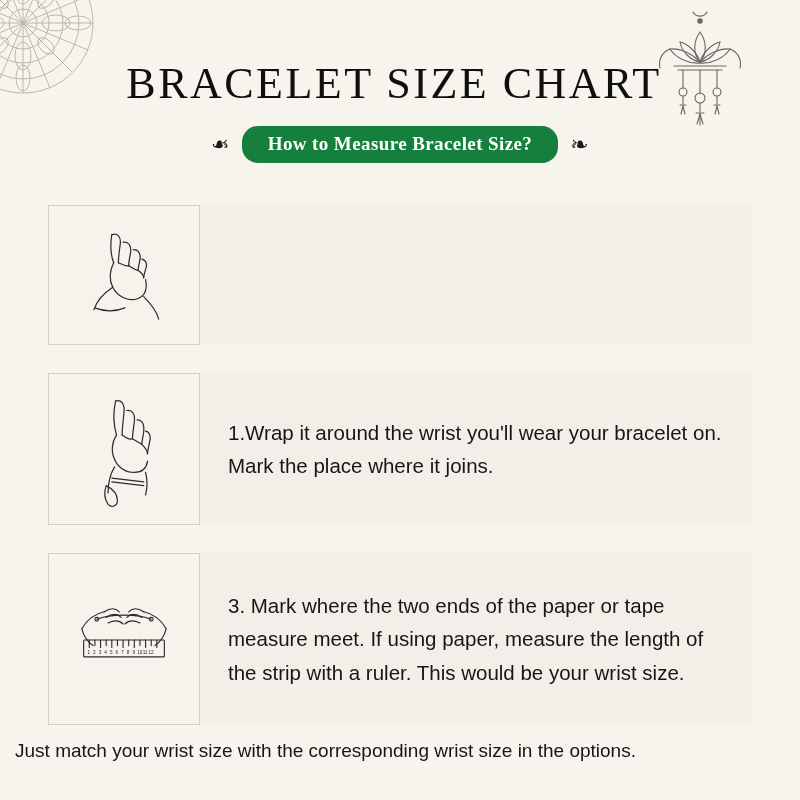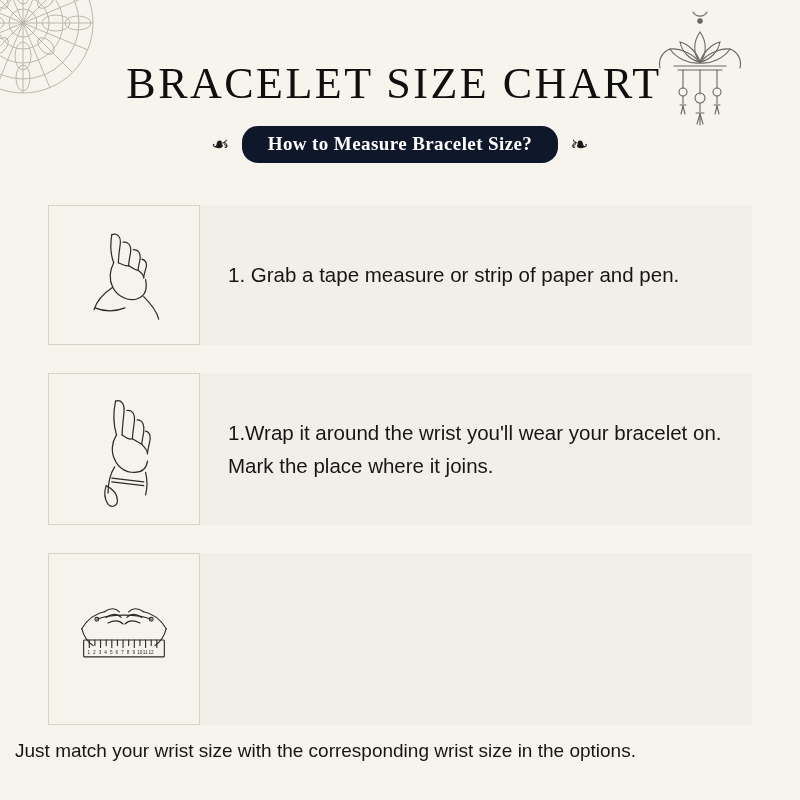--- a/index.html
+++ b/index.html
@@ -62,21 +62,21 @@
     justify-content: center;
     gap: 12px;
   }
   .flourish {
     font-family: "Liberation Serif", serif;
     font-size: 22px;
     color: #1a1a1a;
   }
   .flourish.left { transform: scaleX(-1); }
   .pill {
-    background: #0f172a;
+    background: #15803d;
     color: #ffffff;
     border-radius: 16px;
     padding: 7px 26px 8px 26px;
     font-family: "Liberation Serif", serif;
     font-size: 19px;
     font-weight: bold;
     letter-spacing: 0.4px;
     white-space: nowrap;
   }
 
@@ -244,21 +244,20 @@
           <path d="M54 52 C50 60 49 70 53 78 C58 88 70 94 80 90 C88 87 90 80 88 70"></path>
           <path d="M59 52 C63 54 68 56 70 55"></path>
           <path d="M70 55 C75 58 78 60 80 60"></path>
           <path d="M80 60 C84 63 86 66 86 68"></path>
           <path d="M53 78 C44 84 36 92 33 102"></path>
           <path d="M86 88 C94 96 100 104 102 112"></path>
           <path d="M34 100 C44 104 56 104 66 100"></path>
         </g>
       </svg>
     </div>
-    <div class="step-text">1. Grab a tape measure or strip of paper and pen.</div>
   </div>
 
   <div class="step s2">
     <div class="step-figure">
       <svg viewBox="0 0 130 130" width="122" height="122">
         <g fill="none" stroke="#2b2b2b" stroke-width="1.3" stroke-linecap="round" stroke-linejoin="round">
           <path d="M56 14 C53 28 54 40 57 50"></path>
           <path d="M56 14 C62 12 66 17 65 26 C64 36 63 44 63 50"></path>
           <path d="M68 24 C74 23 77 28 76 36 C75 44 74 50 74 54"></path>
           <path d="M79 34 C85 34 87 40 86 47 C85 53 84 57 84 60"></path>
@@ -312,17 +311,18 @@
             <text x="56" y="81">6</text>
           <text x="62" y="81">7</text>
             <text x="68" y="81">8</text>
             <text x="74" y="81">9</text>
           <text x="79" y="81">10</text>
             <text x="85" y="81">11</text>
             <text x="91" y="81">12</text>
         </g>
       </svg>
     </div>
+    <div class="step-text">3. Mark where the two ends of the paper or tape measure meet. If using paper, measure the length of the strip with a ruler. This would be your wrist size.</div>
   </div>
 
 </div>
 
 <div class="footer">Just match your wrist size with the corresponding wrist size in the options.</div>
 
 </body></html>

